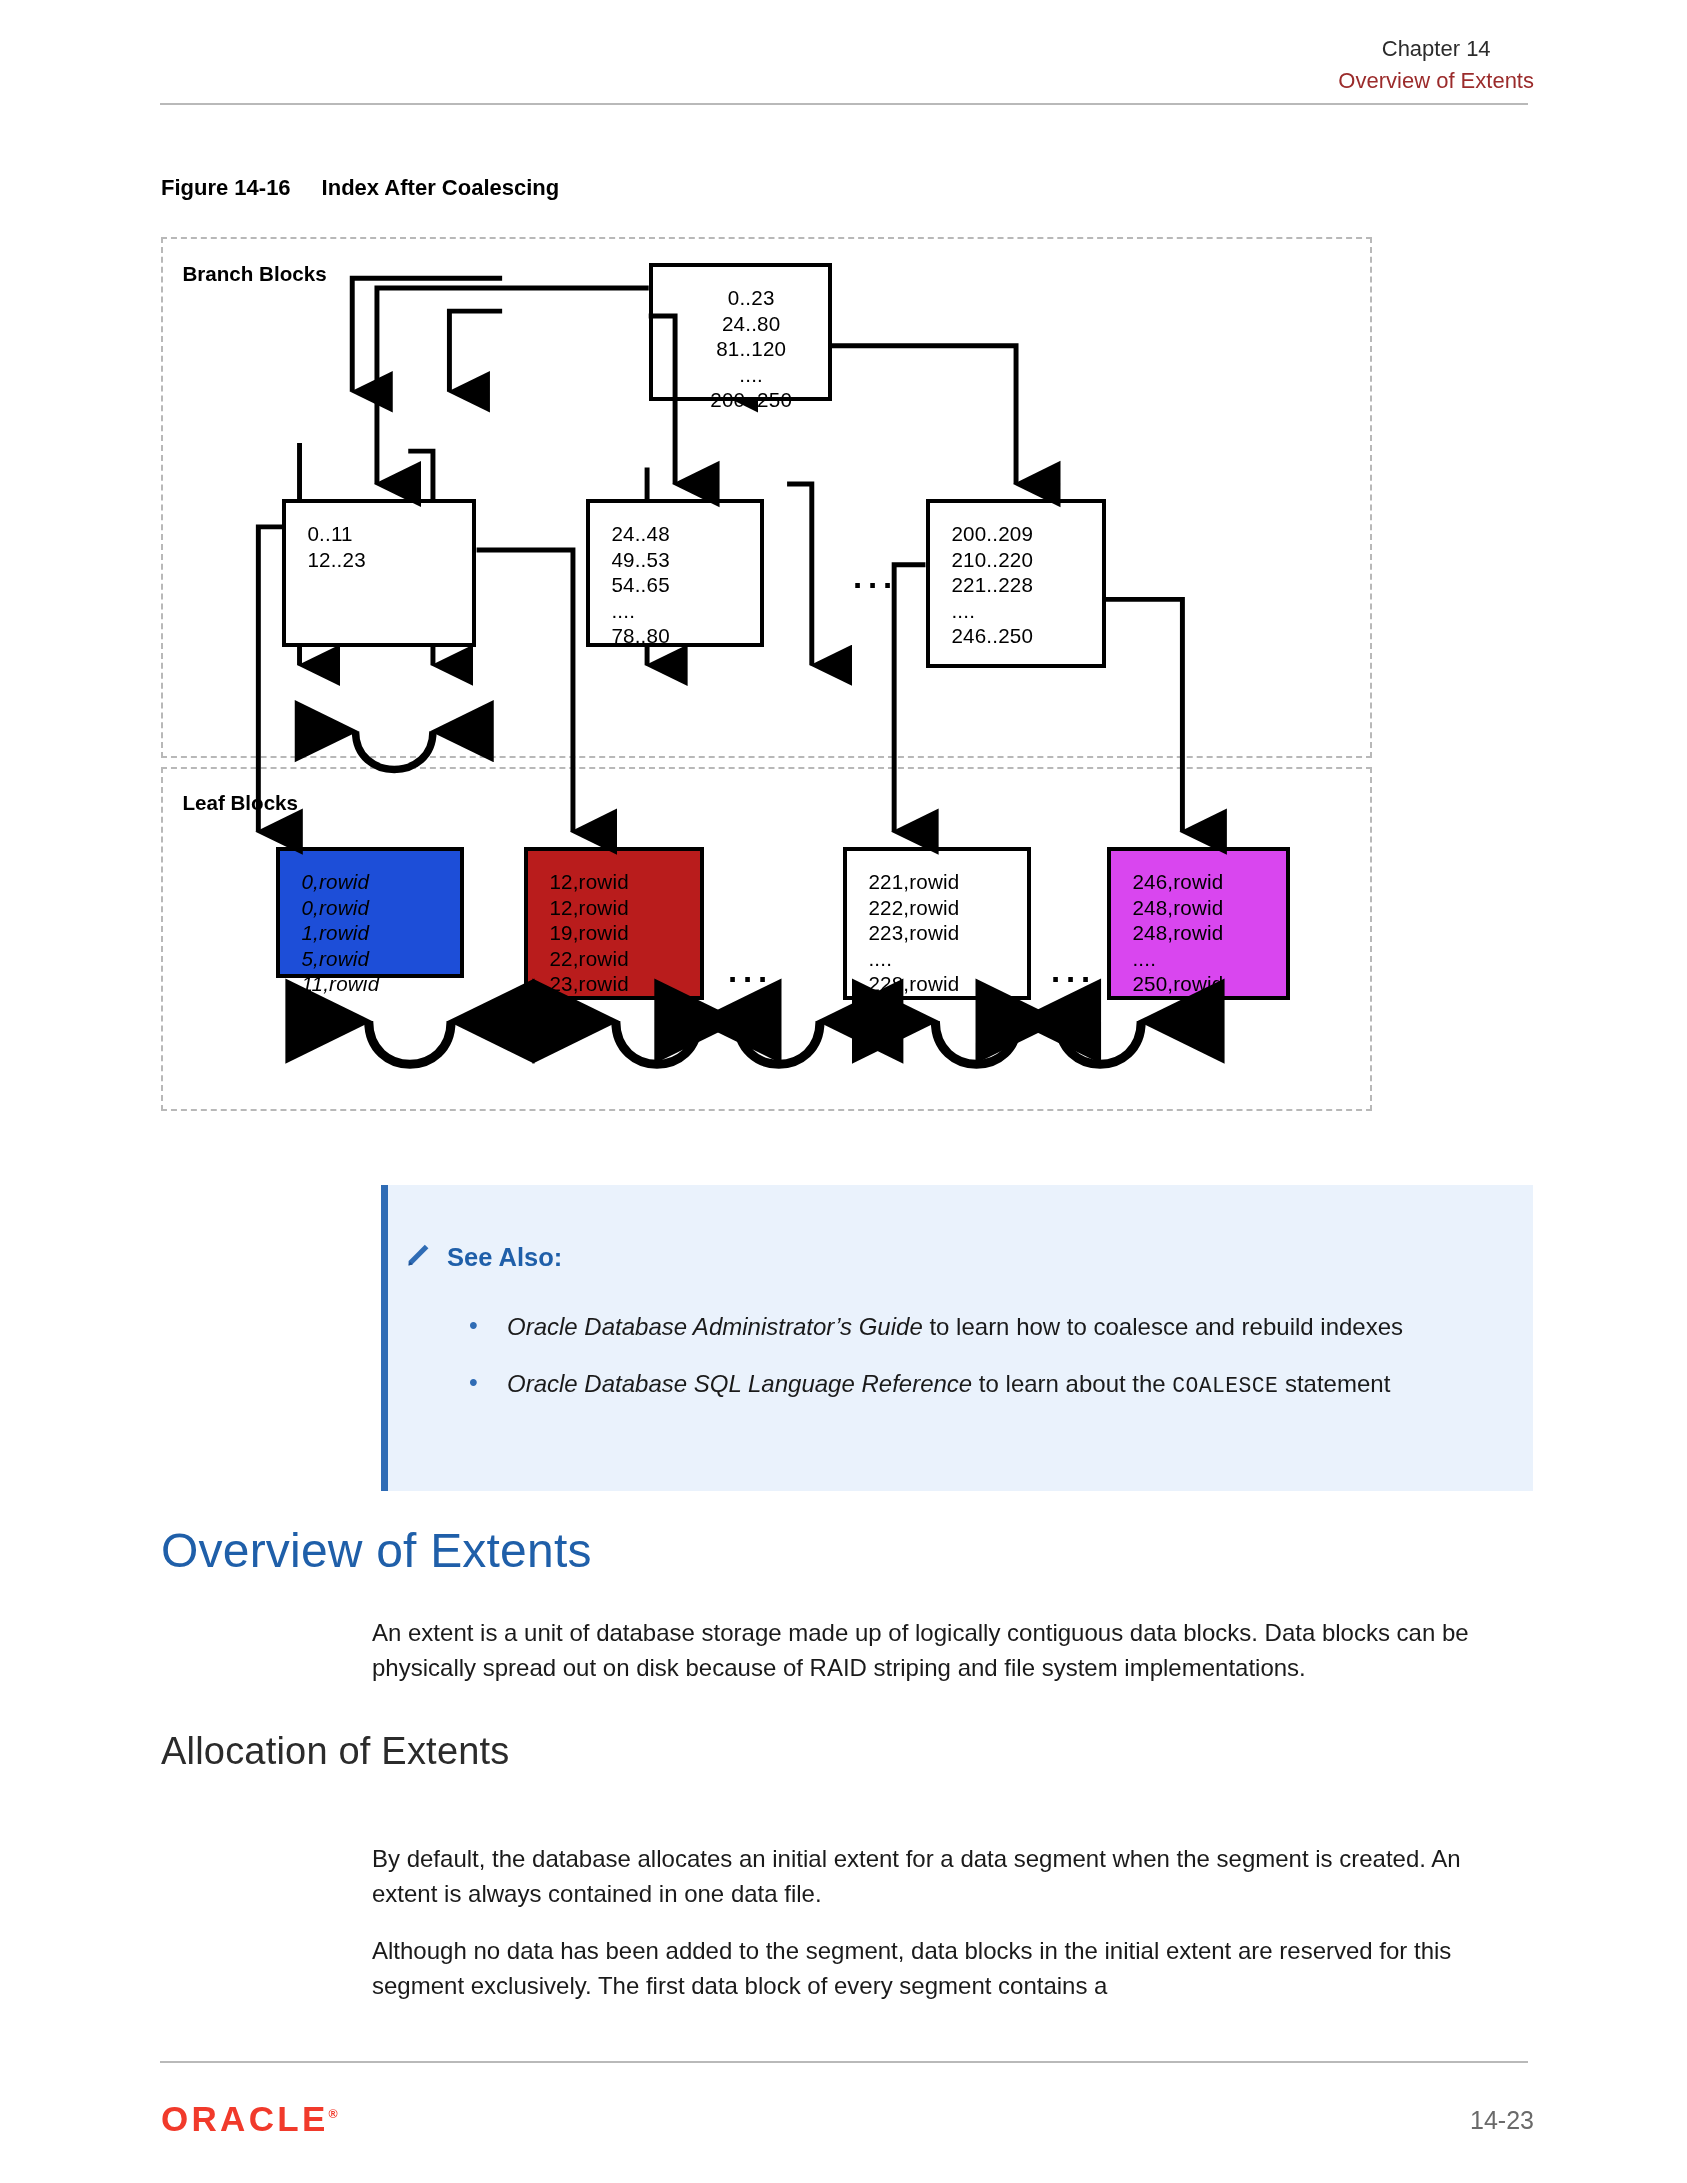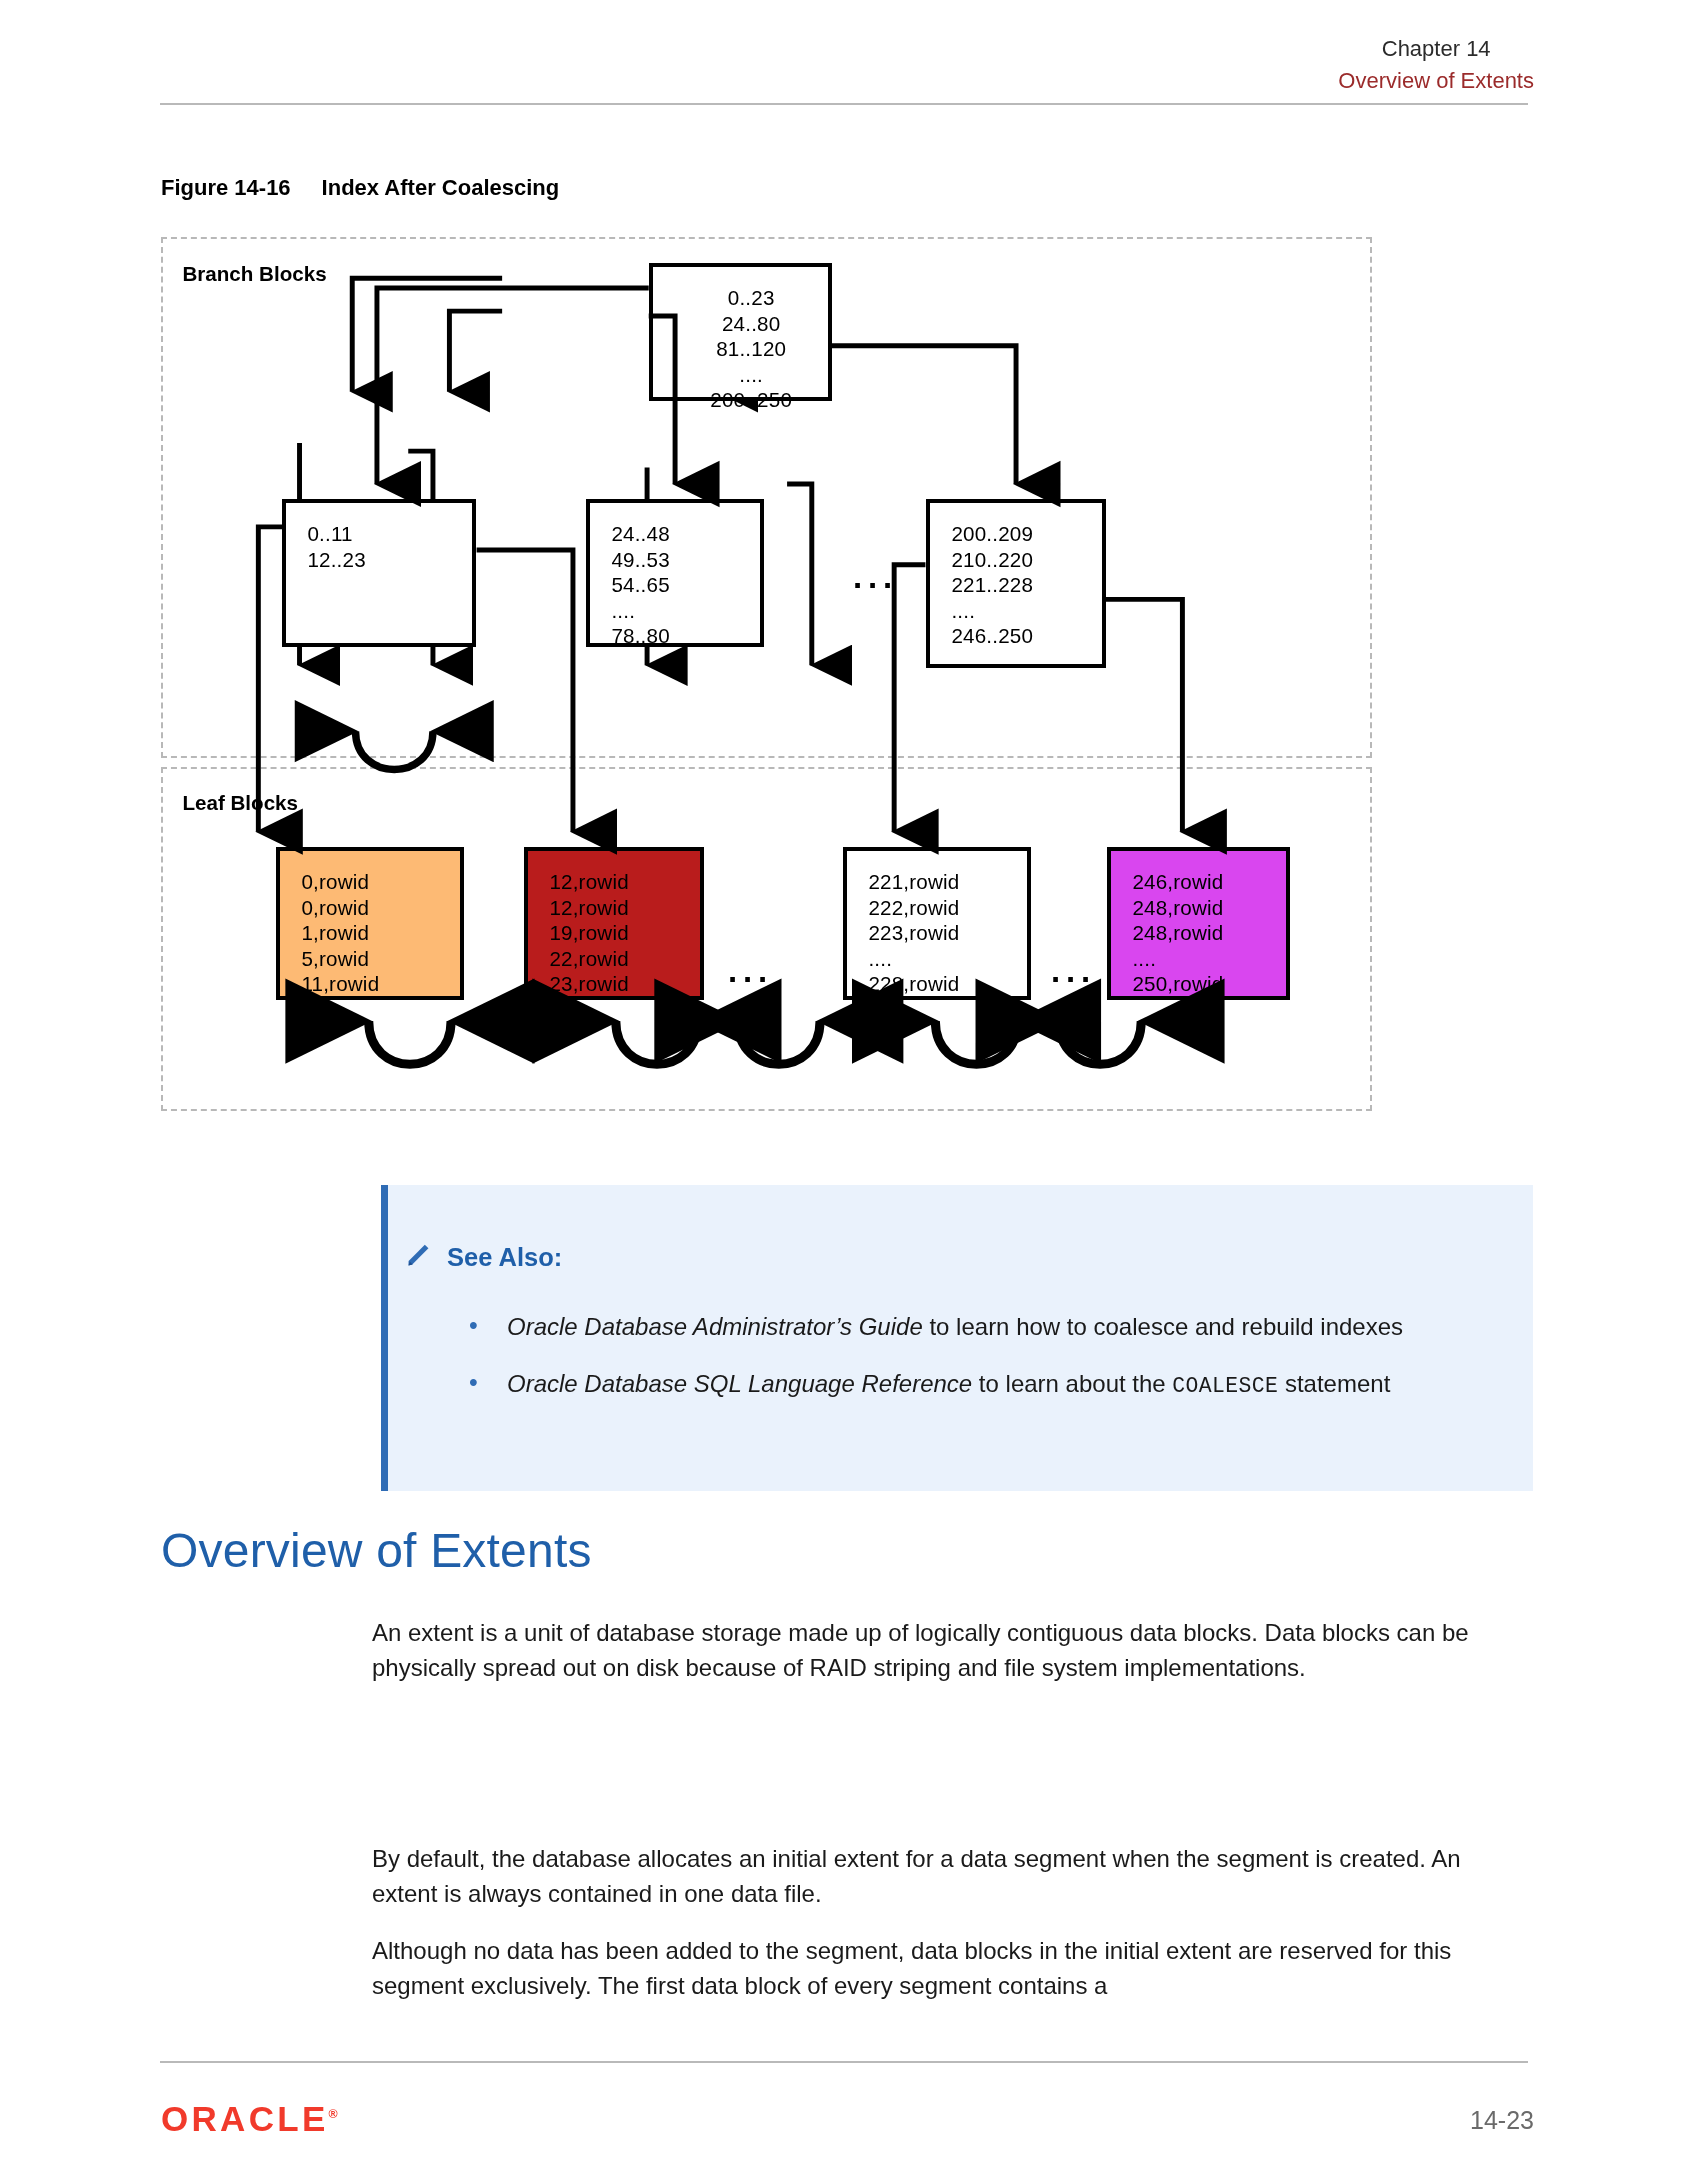--- a/index.html
+++ b/index.html
@@ -191,21 +191,21 @@
     <div class="node" style="left:765px;top:262px;width:180px;height:169px;">
       <div>200..209</div>
       <div>210..220</div>
       <div>221..228</div>
       <div>....</div>
       <div>246..250</div>
     </div>
 
     <div class="ell" style="left:692px;top:323px;">...</div>
 
-    <div class="node gray" style="left: 115px; top: 610px; width: 188px; height: 153px; background: #fdba74;">
+    <div class="node gray" style="left: 115px; top: 610px; width: 188px; height: 131px; background: #1d4ed8; font-style: italic;">
       <div>0,rowid</div>
       <div>0,rowid</div>
       <div>1,rowid</div>
       <div>5,rowid</div>
       <div>11,rowid</div>
     </div>
 
     <div class="node gray" style="left: 363px; top: 610px; width: 180px; height: 153px; background: #b91c1c;">
       <div>12,rowid</div>
       <div>12,rowid</div>
@@ -286,20 +286,21 @@
       </div>
       <div class="caitem">
         <span class="bull">•</span><i>Oracle Database SQL Language Reference</i><span> to learn about the </span><span class="mono">COALESCE</span><span> statement</span>
       </div>
     </div>
   </div>
 
   <h1 class="sec">Overview of Extents</h1>
   <p class="body" id="p1">An extent is a unit of database storage made up of logically contiguous data blocks. Data blocks can be physically spread out on disk because of RAID striping and file system implementations.</p>
 
+  <h2 class="sub">Allocation of Extents</h2>
   <p class="body" id="p3">Although no data has been added to the segment, data blocks in the initial extent are reserved for this segment exclusively. The first data block of every segment contains a</p>
   <p class="body" id="p2">By default, the database allocates an initial extent for a data segment when the segment is created. An extent is always contained in one data file.</p>
 
   <div class="ftr-rule"></div>
   <div class="oracle"><span>ORACLE</span><sup>®</sup></div>
   <div class="pageno">14-23</div>
 
 </div>
 
 

